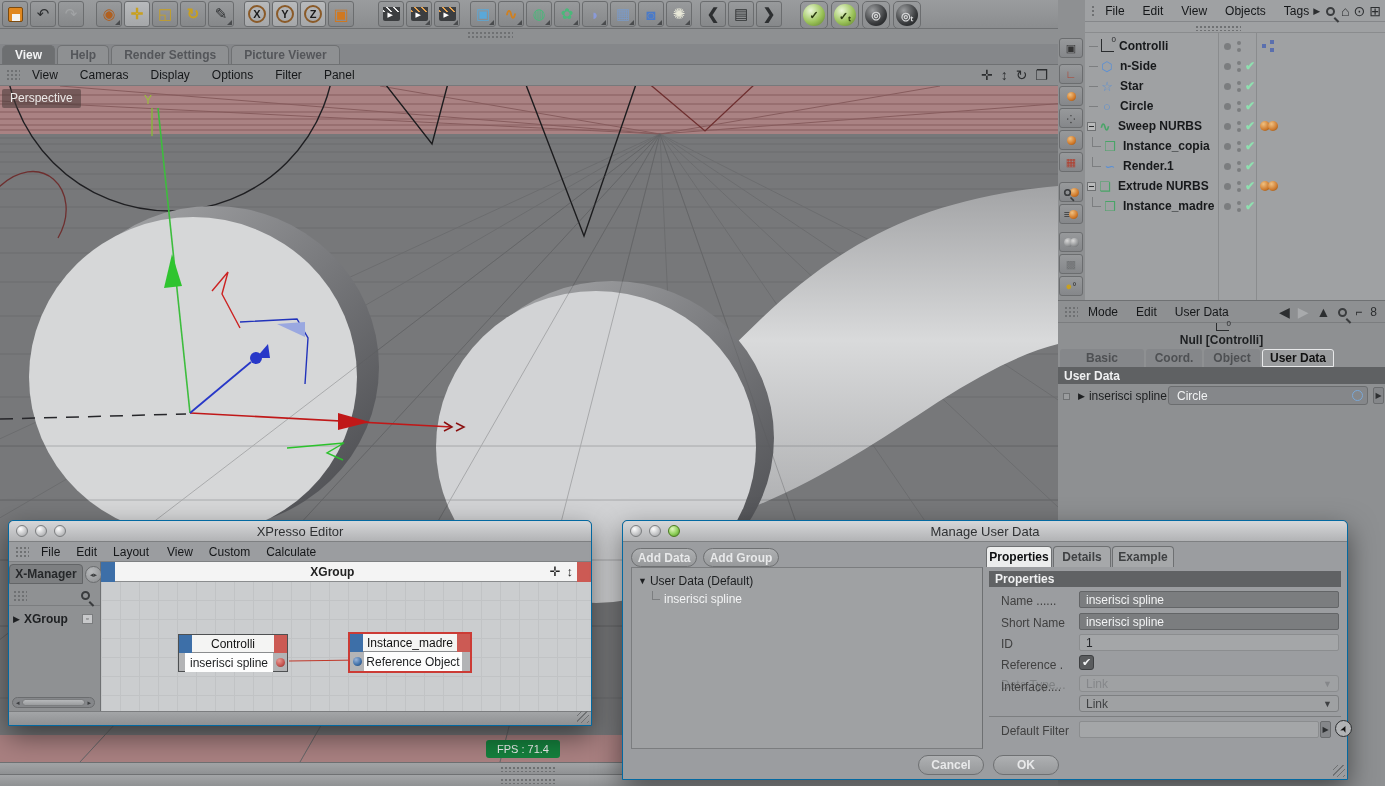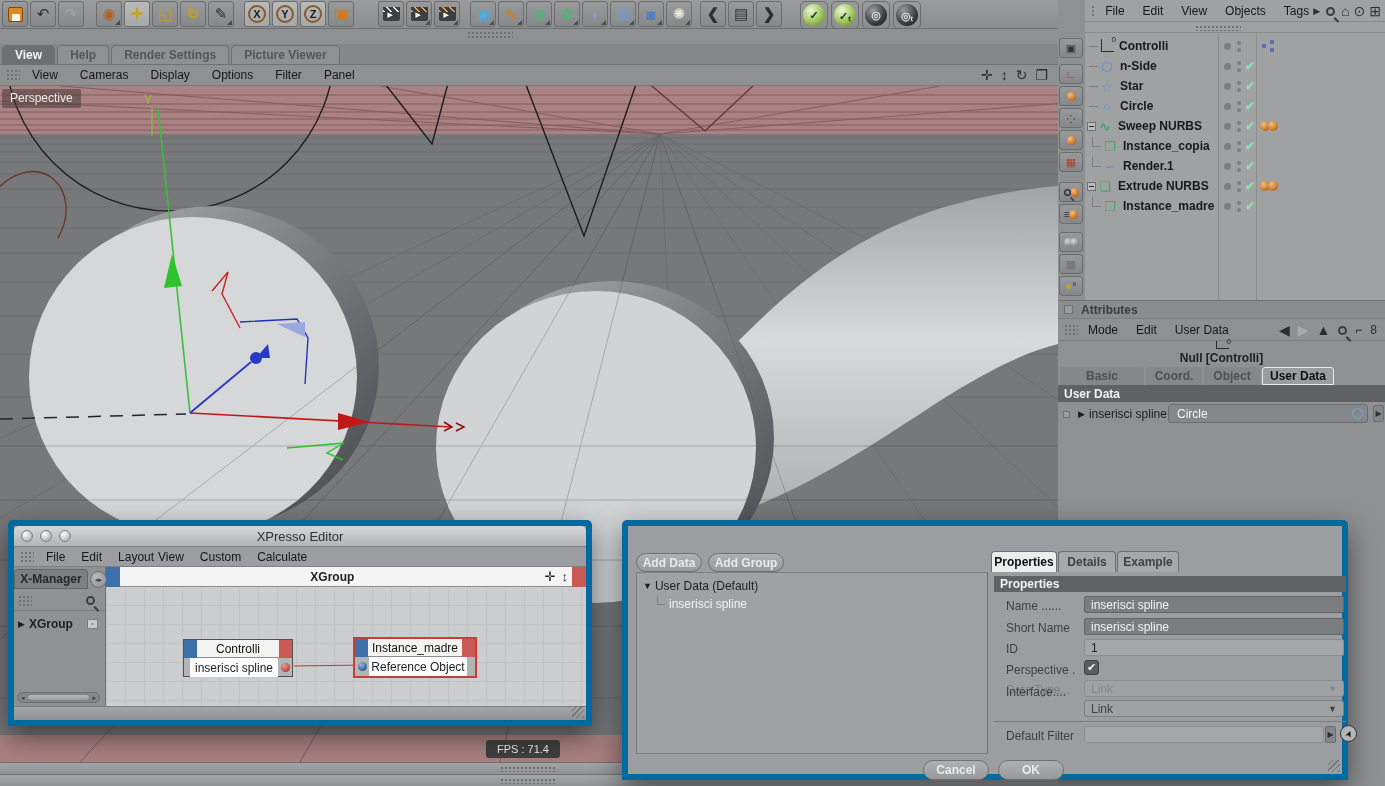--- a/index.html
+++ b/index.html
@@ -30,21 +30,21 @@
 
   
   #vp-tabs { left:0; top:44px; width:1058px; height:21px; background:#85878a; border-bottom:1px solid #6f7173; display:flex; align-items:flex-end; }
   .vtab { height:19px; padding:2px 12px 0; margin-left:2px; border-radius:5px 5px 0 0; border:1px solid #6f7173; border-bottom:none; background:#8e9092; color:#54565a; font-weight:bold; }
   .vtab.on { background:#6d6f71; color:#f2f3f4; }
   #vp-menu { left:0; top:65px; width:1058px; height:21px; background:#8e9092; border-bottom:1px solid #77797b; display:flex; align-items:center; }
   .menu-item { margin-right:22px; color:#151719; }
   .mini-ic { color:#2c2e30; font-size:14px; margin-left:8px; }
   #viewport { left:0; top:86px; width:1058px; height:676px; background:#77787a; overflow:hidden; }
   #vp-label { left:2px; top:3px; padding:2px 8px 3px; background:rgba(72,58,56,.55); color:#eceae8; font-size:12px; border-radius:2px; }
-  #fps-badge { left:486px; top:654px; width:74px; height:18px; background:#404040; border-radius:3px; color:#efeeee; font-size:11px; display:flex; align-items:center; justify-content:center;text-align:right; }
+  #fps-badge { left:486px; top:654px; width:74px; height:18px; background:#15803d; border-radius:3px; color:#efeeee; font-size:11px; display:flex; align-items:center; justify-content:center;text-align:right; }
 
   
   .strip { left:0; width:1058px; height:12px; background:linear-gradient(#a3a5a7,#8f9193); border-top:1px solid #6f7173; }
   .strip .grip { position:absolute; left:500px; top:3px; width:56px; height:6px; }
 
   
   #vtool { left:1058px; top:30px; width:27px; height:270px; }
   .vt-btn { position:absolute; left:1px; width:24px; height:20px; background:linear-gradient(#97999b,#85878a); border:1px solid #6b6d6f; border-radius:3px; display:flex; align-items:center; justify-content:center; font-size:11px; color:#333; }
   .ball { width:9px; height:9px; border-radius:50%; background:radial-gradient(circle at 35% 30%, #f0c080, #d07828 60%, #8a4a10); }
   .ball.gray { background:radial-gradient(circle at 35% 30%, #d8d8d8, #909294 60%, #5a5c5e); }
@@ -83,21 +83,21 @@
   #attr-tabs { height:20px; display:flex; align-items:flex-end; gap:2px; padding-left:2px; }
   .atab { height:18px; display:flex; align-items:center; justify-content:center; background:#85878a; color:#4e5053; font-weight:bold; border-radius:3px 3px 0 0; }
   .atab.on { background:#9a9c9e; color:#111; border:1px solid #e8e9ea; }
   #ud-bar { height:17px; background:#5f6163; color:#f0f1f2; font-weight:bold; display:flex; align-items:center; padding-left:6px; }
   #ud-row { height:24px; display:flex; align-items:center; position:relative; }
   .link-field { position:absolute; left:110px; top:2px; width:200px; height:19px; background:#85878a; border:1px solid #6b6d6f; border-radius:3px; color:#f2f3f4; display:flex; align-items:center; padding:0 4px 0 8px; }
   .circ-ic { margin-left:auto; width:11px; height:11px; border:1.5px solid #7aa8d8; border-radius:50%; }
   .side-btn { position:absolute; right:1px; top:3px; width:11px; height:17px; background:#85878a; border:1px solid #6b6d6f; border-radius:2px; color:#2e3032; font-size:8px; display:flex; align-items:center; justify-content:center; }
 
   
-  .win { position:absolute; border:6px solid #0369a1; border-radius:5px 5px 0 0; box-shadow:0 10px 28px rgba(0,0,0,.5); background:#9b9da0; }
+  .win { position:absolute; border:1px solid #0369a1; border-radius:5px 5px 0 0; box-shadow:0 10px 28px rgba(0,0,0,.5); background:#9b9da0; }
   .titlebar { height:21px; background:linear-gradient(#d6d7d9,#b2b3b5); border-bottom:1px solid #7e8082; border-radius:5px 5px 0 0; display:flex; align-items:center; position:relative; }
   .tl { width:12px; height:12px; border-radius:50%; border:1px solid #7c7e80; background:radial-gradient(circle at 35% 30%, #fdfdfd, #c2c3c5 60%, #9a9c9e); margin-left:7px; }
   .tl.green { background:radial-gradient(circle at 35% 30%, #e2f7c0, #8fd05a 55%, #4a8a20); border-color:#4a7a20; }
   .win-title { position:absolute; left:0; right:0; text-align:center; color:#2e3032; font-size:13px; }
   .menubar { height:20px; display:flex; align-items:center; border-bottom:1px solid #7e8082; background:#9b9da0; }
 
   
   #xp-side { position:absolute; left:0; top:41px; width:92px; bottom:14px; background:#8f9193; border-right:1px solid #6f7173; }
   .xp-tab { position:absolute; left:0; top:2px; width:74px; height:20px; background:#7d7f81; border:1px solid #636567; border-radius:4px 4px 0 0; color:#26282a; font-weight:bold; display:flex; align-items:center; justify-content:center; overflow:hidden; }
   .xp-tabbtn { position:absolute; left:76px; top:4px; width:17px; height:17px; border-radius:50%; background:radial-gradient(circle at 35% 30%,#b8babc,#8a8c8e); border:1px solid #6b6d6f; font-size:7px; color:#3c3e40; display:flex; align-items:center; justify-content:center; }
@@ -618,24 +618,20 @@
           <i></i>
         </span>
       </span>
     <span class="om-col" style="left:160px">
         <span class="chk">✔</span>
       </span>
   </div>
 </div>
 
 <div id="attr" class="abs">
-  <div id="attr-head">
-    <span class="chk-box"></span>
-    <span>Attributes</span>
-  </div>
   <div id="attr-menu">
     <span class="grip" style="width:14px;height:12px;margin:0 10px 0 6px"></span>
     <span class="menu-item" style="margin-right:18px">Mode</span>
     <span class="menu-item" style="margin-right:18px">Edit</span>
     <span class="menu-item">User Data</span>
     <span style="margin-left:auto"></span>
     <span class="mini-ic">◀</span>
     <span class="mini-ic" style="color:#a8aaac">▶</span>
     <span class="mini-ic">▲</span>
     <span class="mini-ic"><span class="mag"></span></span>
@@ -669,21 +665,21 @@
   <div class="titlebar">
     <span class="tl"></span>
     <span class="tl"></span>
     <span class="tl"></span>
     <span class="win-title">XPresso Editor</span>
   </div>
   <div class="menubar">
     <span class="grip" style="width:14px;height:12px;margin:0 12px 0 6px"></span>
     <span class="menu-item" style="margin-right:16px">File</span>
     <span class="menu-item" style="margin-right:16px">Edit</span>
-    <span class="menu-item" style="margin-right:4px">Layout</span>
+    <span class="menu-item" style="margin-right:18px">Layout</span>
     <span class="menu-item" style="margin-right:16px">View</span>
     <span class="menu-item" style="margin-right:16px">Custom</span>
     <span class="menu-item">Calculate</span>
   </div>
 
   <div id="xp-side">
     <div class="xp-tab">X-Manager</div>
     <div class="xp-tabbtn">◂▸</div>
     <div style="position:absolute;left:0;top:24px;width:100%;height:20px;border-bottom:1px solid #7b7d7f;display:flex;align-items:center">
       <span class="grip" style="width:14px;height:12px;margin-left:4px"></span>
@@ -741,20 +737,26 @@
         <span style="width:8px"></span>
       </div>
     </div>
   </div>
   <div class="win-foot">
       <span class="rgrip"></span>
     </div>
 </div>
 
 <div class="win" style="left:622px;top:520px;width:726px;height:260px">
+  <div class="titlebar">
+    <span class="tl"></span>
+    <span class="tl"></span>
+    <span class="tl green"></span>
+    <span class="win-title">Manage User Data</span>
+  </div>
 
   <div class="pill" style="position:absolute;left:8px;top:27px;width:66px;height:19px">Add Data</div>
   <div class="pill" style="position:absolute;left:80px;top:27px;width:76px;height:19px">Add Group</div>
 
   <div class="dtab on" style="left:363px;width:66px">Properties</div>
   <div class="dtab" style="left:430px;width:58px">Details</div>
   <div class="dtab" style="left:489px;width:62px">Example</div>
 
   <div id="dlg-left">
     <div style="margin:6px 0 0 6px;display:flex;align-items:center">
@@ -771,21 +773,21 @@
 
   <span class="f-label" style="top:73px">Name ......</span>
   <span class="f-dark" style="top:70px">inserisci spline</span>
 
   <span class="f-label" style="top:95px">Short Name</span>
   <span class="f-dark" style="top:92px">inserisci spline</span>
 
   <span class="f-label" style="top:116px">ID</span>
   <span class="f-light" style="top:113px">1</span>
 
-  <span class="f-label" style="top:137px">Perspective .</span>
+  <span class="f-label" style="top:137px">Reference .</span>
   <span class="cbox" style="top:134px">✔</span>
 
   <span class="f-label dim" style="top:157px">Data Type...</span>
   <span class="f-drop dim" style="top:154px">
     <span>Link</span>
     <span class="dd">▼</span>
   </span>
 
   <span class="f-label" style="top:159px">Interface....</span>
   <span class="f-drop" style="top:174px">

